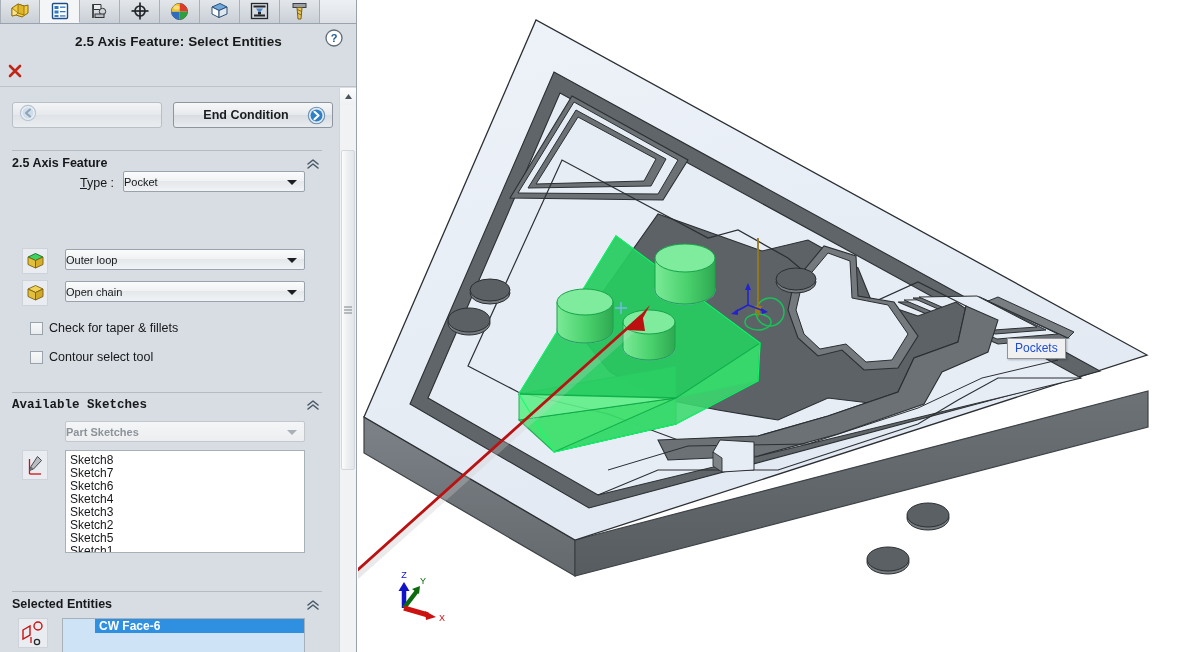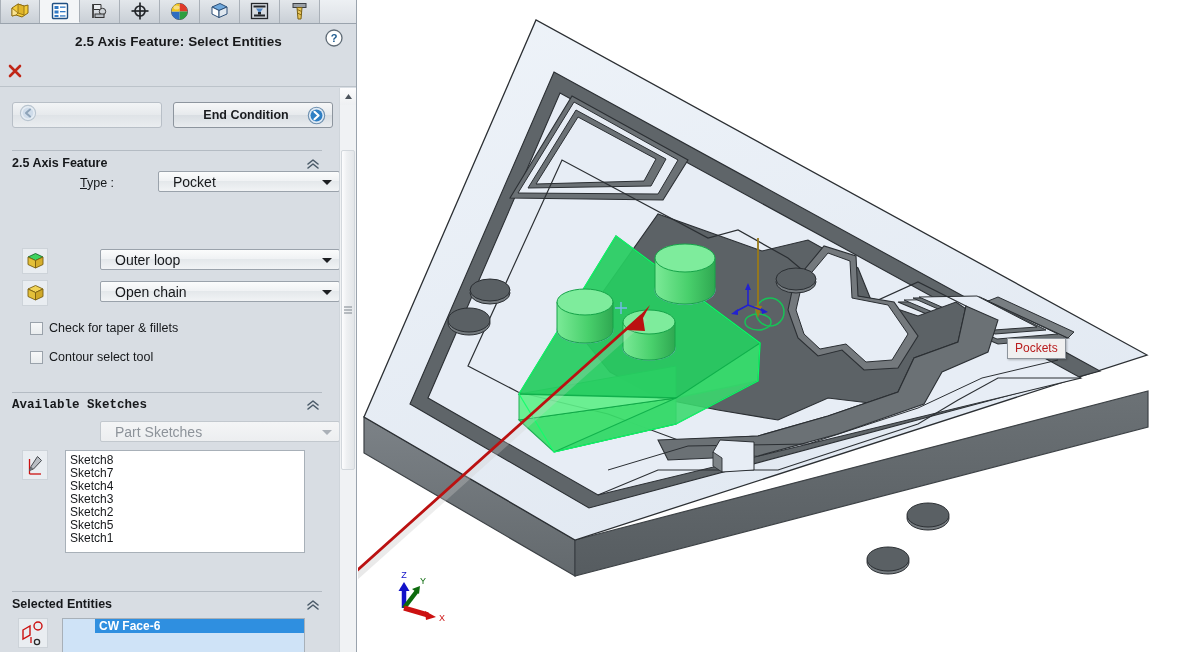--- a/index.html
+++ b/index.html
@@ -153,39 +153,39 @@
   }
   .field-label u { text-decoration: underline; }
 
   select.sw-select, div.sw-select {
     position: absolute;
     background: linear-gradient(to bottom, #fbfcfc 0%, #f0f2f4 45%, #e4e8eb 50%, #f1f3f5 100%);
     border: 1px solid #9aa2ab;
     border-radius: 2px;
     box-sizing: border-box;
     font-family: "Liberation Sans", sans-serif;
-    font-size: 14px;
+    font-size: 11px;
     color: #16181b;
-    padding-left: 14px;
+    padding-left: 0;
     display: flex; align-items: center;
     cursor: pointer;
-    margin-left: 35px;
   }
   .sw-select .arrow {
     position: absolute; right: 7px; top: 50%;
     margin-top: -2px;
     width: 0; height: 0;
     border-left: 5px solid transparent;
     border-right: 5px solid transparent;
     border-top: 5px solid #1d1f22;
   }
   .sw-select.disabled {
     background: linear-gradient(to bottom, #f4f5f6 0%, #eceef0 100%);
     border-color: #c2c8ce;
     color: #8d939a;
+    font-weight: bold;
   }
   .sw-select.disabled .arrow { border-top-color: #aab0b7; }
 
   .icon-box {
     position: absolute;
     width: 26px; height: 26px;
     background: #e9edf1;
     border: 1px solid #cdd3d9;
     box-sizing: border-box;
     display: flex; align-items: center; justify-content: center;
@@ -295,21 +295,21 @@
   #viewport-svg { position: absolute; left: 0; top: 0; }
 
   
   #pockets-tooltip {
     position: absolute;
     left: 649px; top: 338px;
     padding: 2px 7px 3px 7px;
     background: #f0f0f0;
     border: 1px solid #8d949c;
     font-size: 12px;
-    color: #b91c1c;
+    color: #1d4ed8;
     box-shadow: 1px 1px 2px rgba(0,0,0,0.25);
     white-space: nowrap;
   }
 
   
   #top-artifact {
     position: absolute; left: 386px; top: 0;
     width: 120px; height: 7px;
     overflow: hidden;
   }
@@ -513,20 +513,21 @@
           <path d="M4.5 20 L4.5 5" stroke="#cc1111" stroke-width="1.3" fill="none"></path>
           <path d="M4.5 20 L16 20" stroke="#cc1111" stroke-width="1.3" fill="none"></path>
           <path d="M12.5 2.5 L16.5 6.5 L8.5 15 L4.5 16.5 L6 12.5 Z" fill="#b9bec4" stroke="#44484d" stroke-width="1"></path>
           <path d="M4.5 16.5 L6 12.5 L8.5 15 Z" fill="#6c7176"></path>
         </svg>
       </div>
 
       <div class="sw-listbox" style="left:65px; top:362px; width:240px; height:103px; padding-top:3px;" id="available-sketches-list">
       <div class="li">Sketch8</div>
           <div class="li">Sketch7</div>
+          <div class="li">Sketch6</div>
           <div class="li">Sketch4</div>
           <div class="li">Sketch3</div>
           <div class="li">Sketch2</div>
           <div class="li">Sketch5</div>
           <div class="li">Sketch1</div>
         </div>
 
       <div class="group-header" style="top:503px;">
         <span class="gh-label">Selected Entities</span>
         <span class="collapse-chevron">

